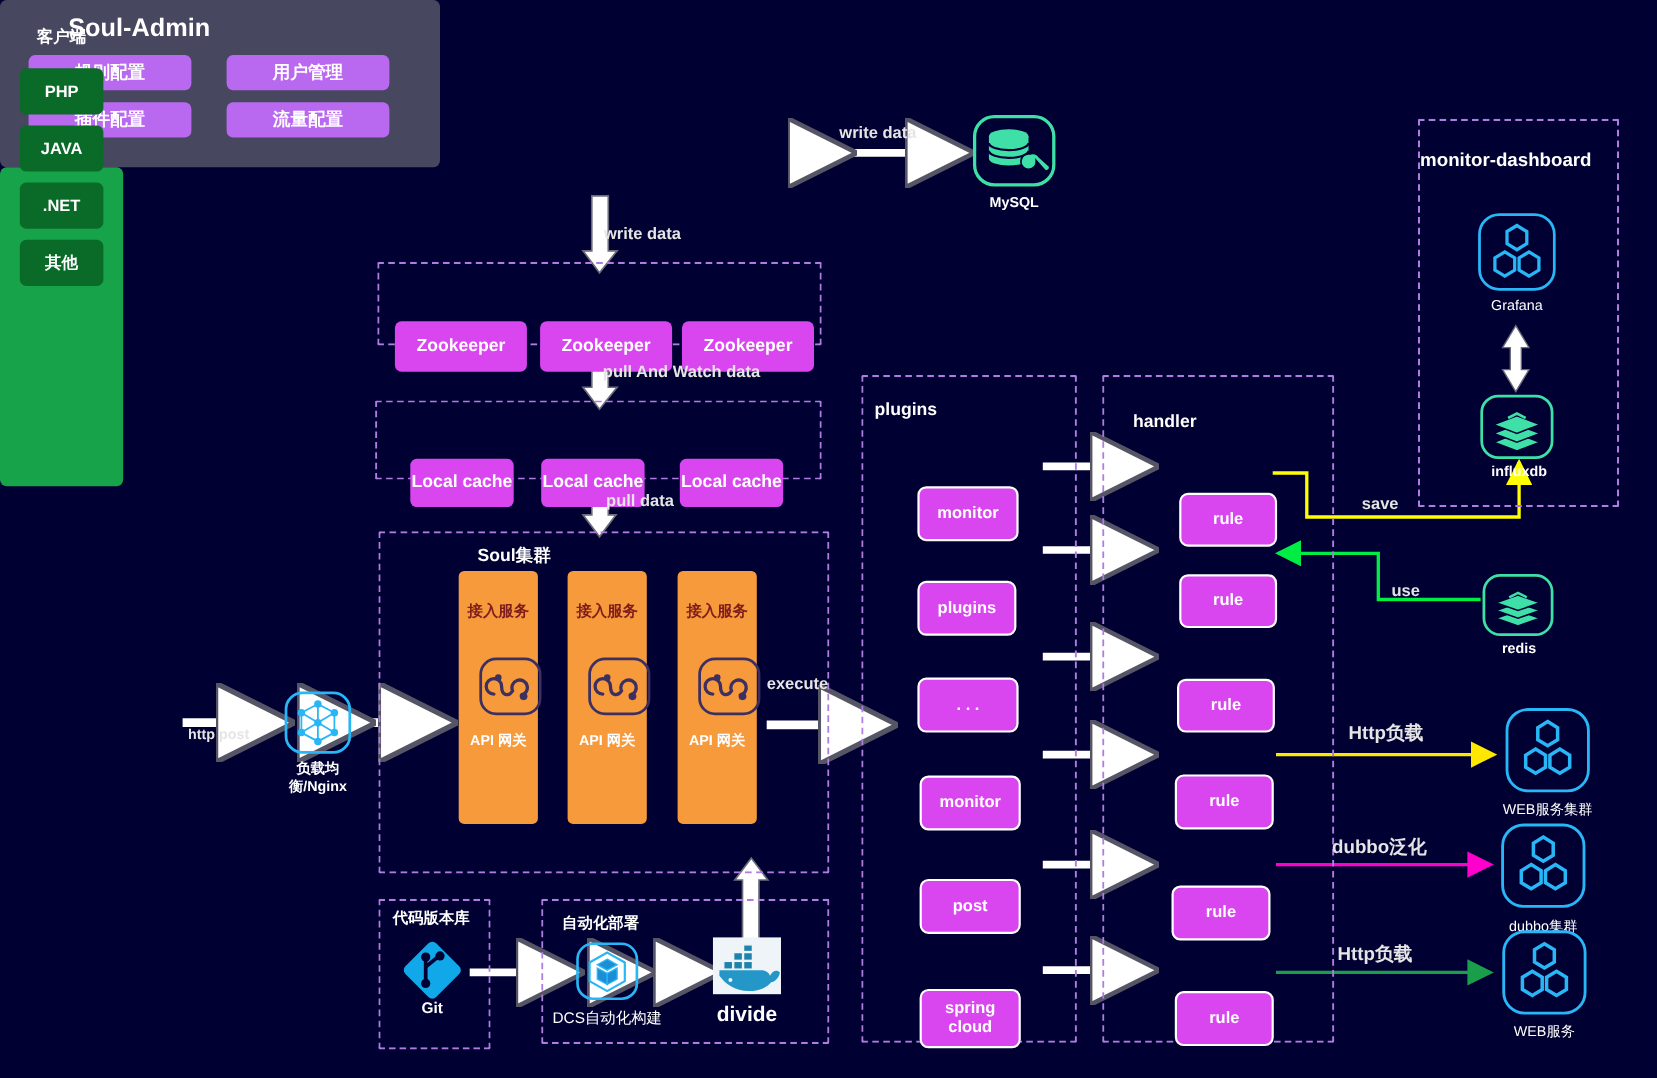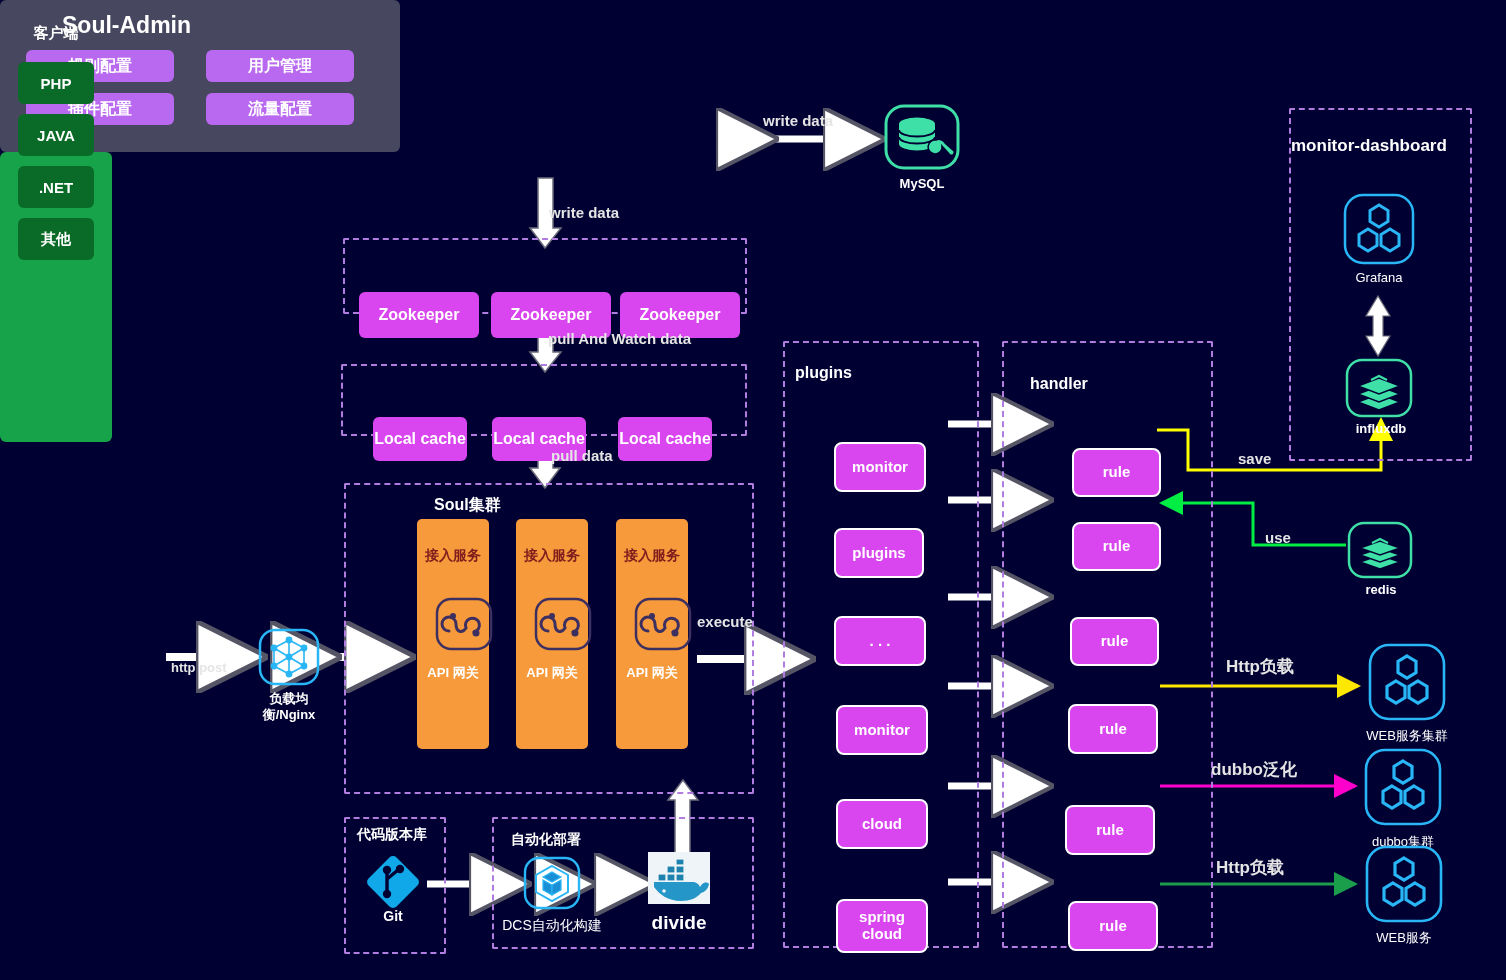--- a/index.html
+++ b/index.html
@@ -263,21 +263,21 @@
 <div class="iconlabel bold" style="left:249px;top:706px;width:80px">衡/Nginx</div>
 
 <div class="edgelabel" style="left:697px;top:613px">execute</div>
 
 <div class="dashbox" style="left:783px;top:341px;width:192px;height:603px"></div>
 <div class="boxlabel" style="left:795px;top:364px;font-size:16px">plugins</div>
 <div class="pnode" style="left:834px;top:401px;width:88px;height:46px">monitor</div>
 <div class="pnode" style="left:834px;top:487px;width:86px;height:46px">plugins</div>
 <div class="pnode" style="left:834px;top:575px;width:88px;height:46px">. . .</div>
 <div class="pnode" style="left:836px;top:664px;width:88px;height:46px">monitor</div>
-<div class="pnode" style="left:836px;top:758px;width:88px;height:46px">cloud</div>
+<div class="pnode" style="left:836px;top:758px;width:88px;height:46px">post</div>
 <div class="pnode" style="left:836px;top:858px;width:88px;height:50px">spring cloud</div>
 
 <div class="dashbox" style="left:1002px;top:341px;width:207px;height:603px"></div>
 <div class="boxlabel" style="left:1030px;top:375px;font-size:16px">handler</div>
 <div class="pnode" style="left:1072px;top:407px;width:85px;height:45px">rule</div>
 <div class="pnode" style="left:1072px;top:481px;width:85px;height:45px">rule</div>
 <div class="pnode" style="left:1070px;top:576px;width:85px;height:45px">rule</div>
 <div class="pnode" style="left:1068px;top:663px;width:86px;height:46px">rule</div>
 <div class="pnode" style="left:1065px;top:764px;width:86px;height:46px">rule</div>
 <div class="pnode" style="left:1068px;top:860px;width:86px;height:46px">rule</div>

